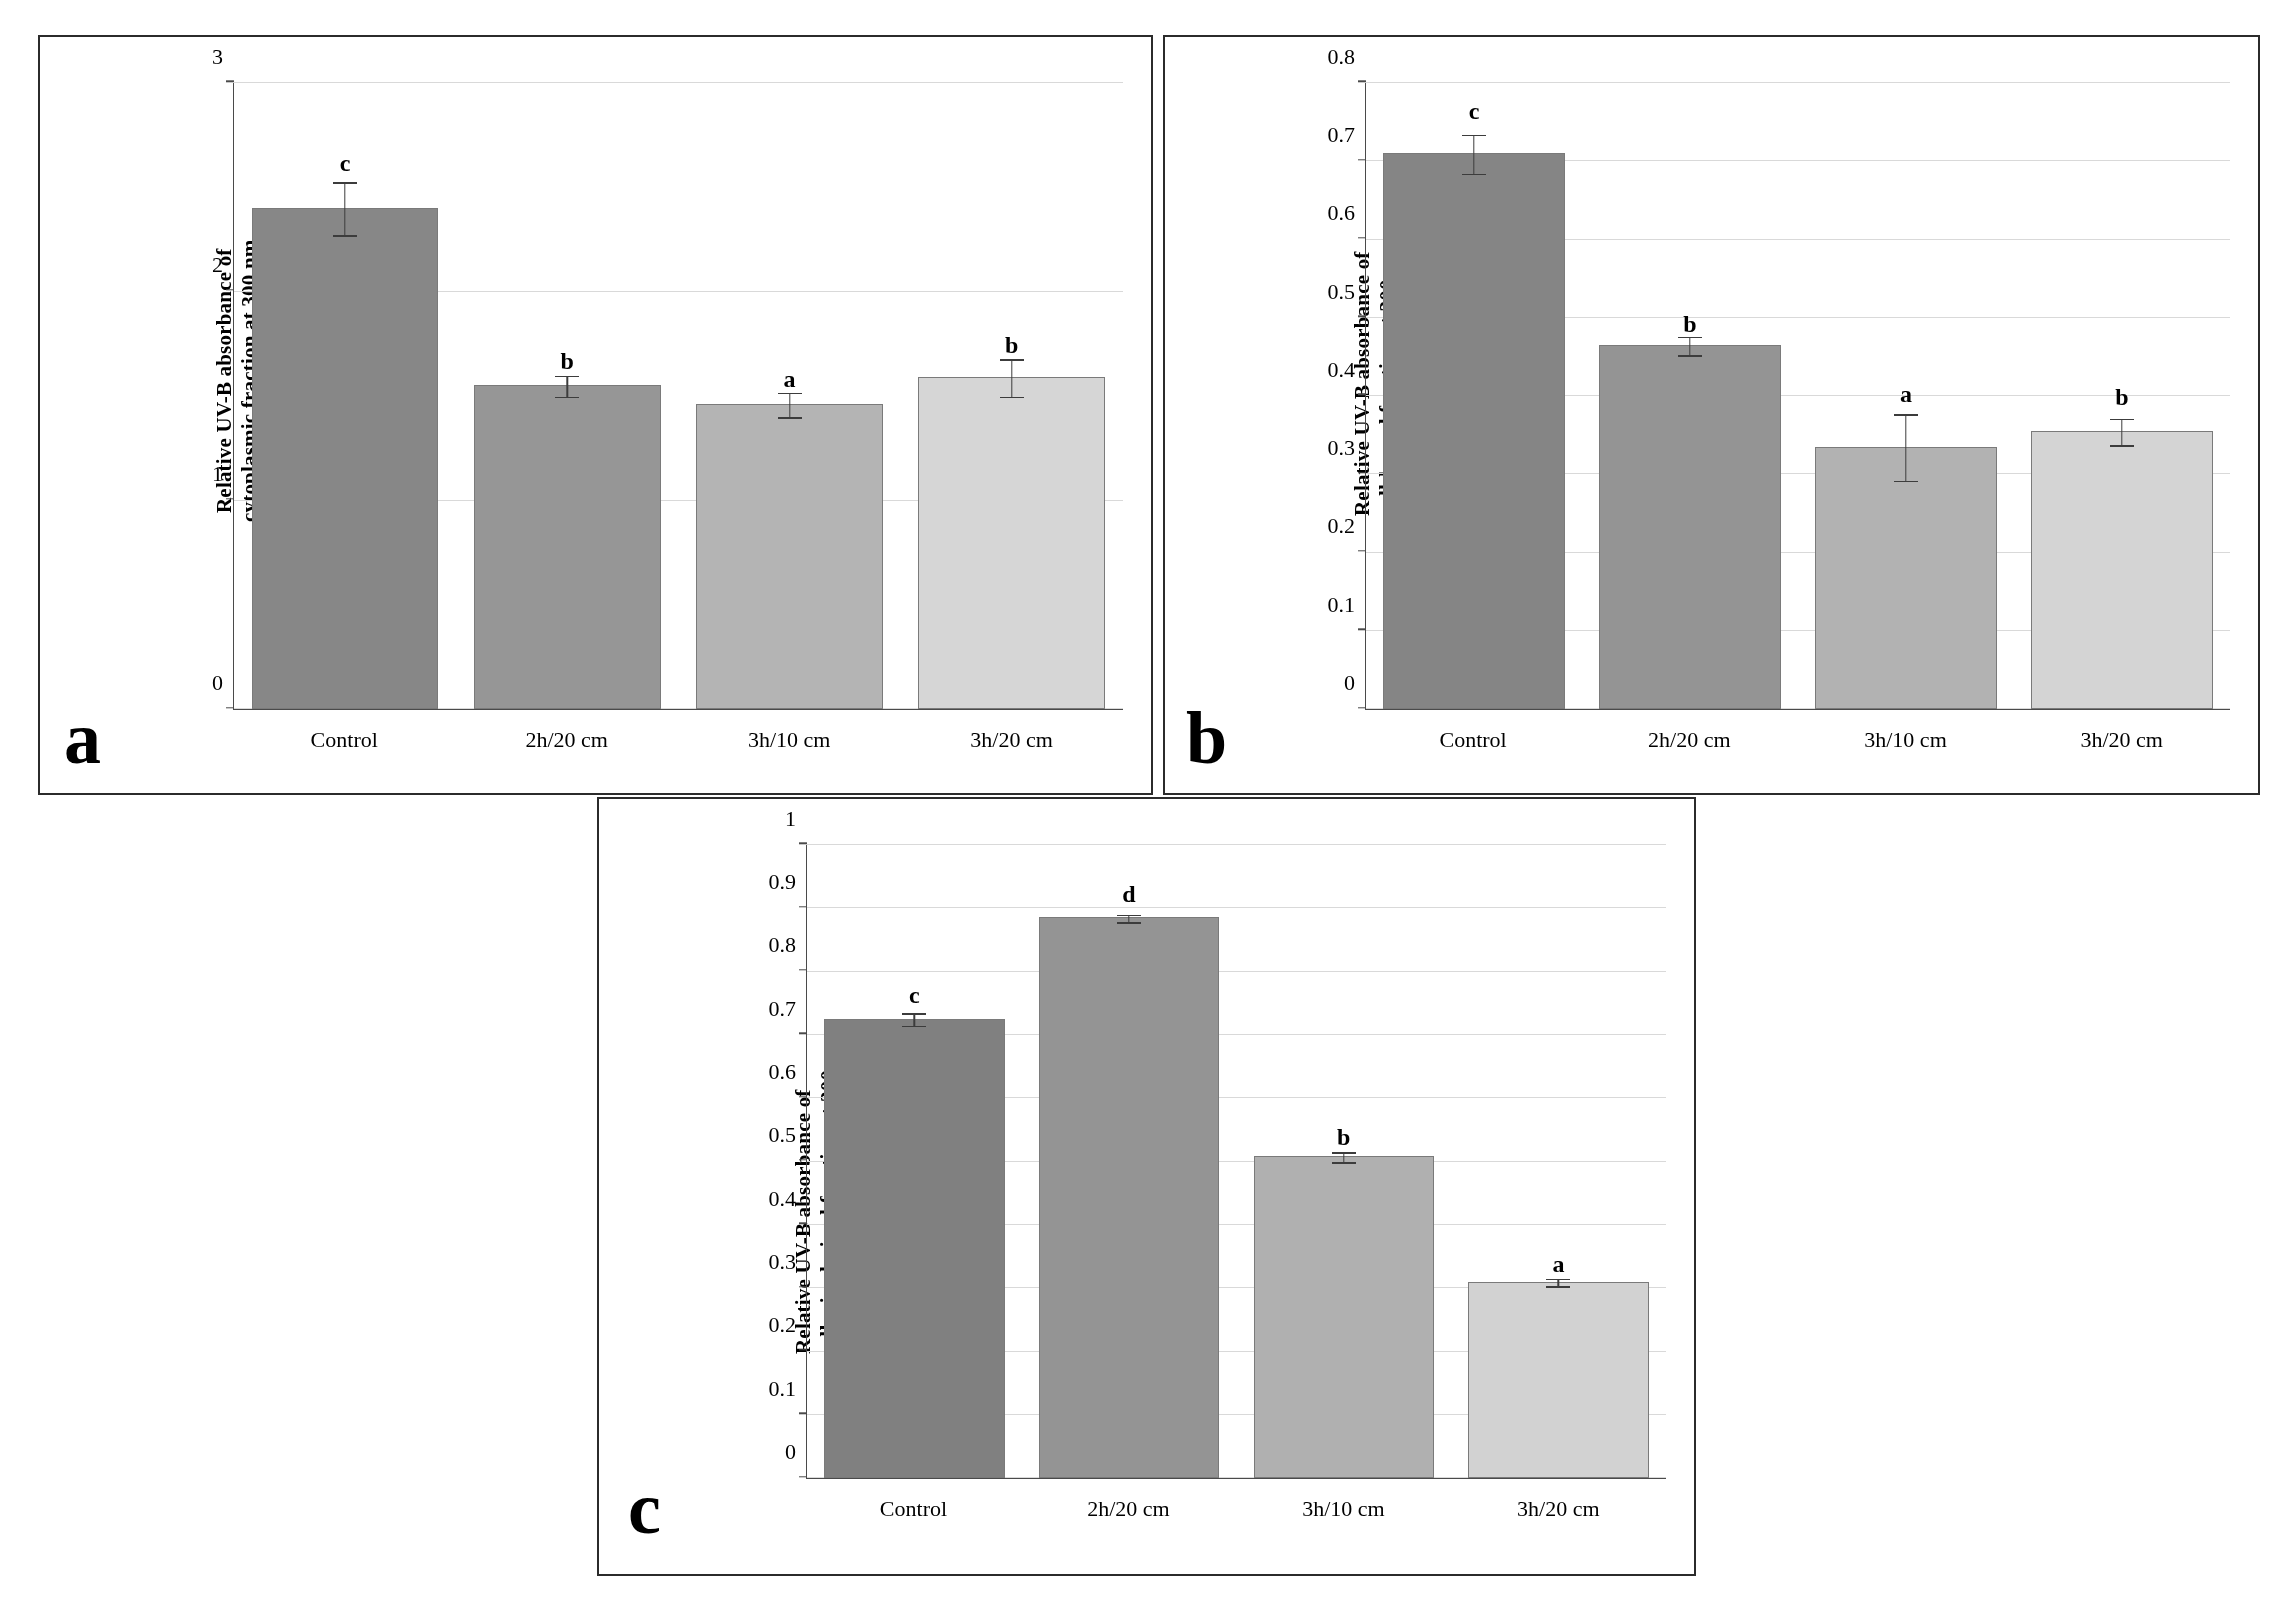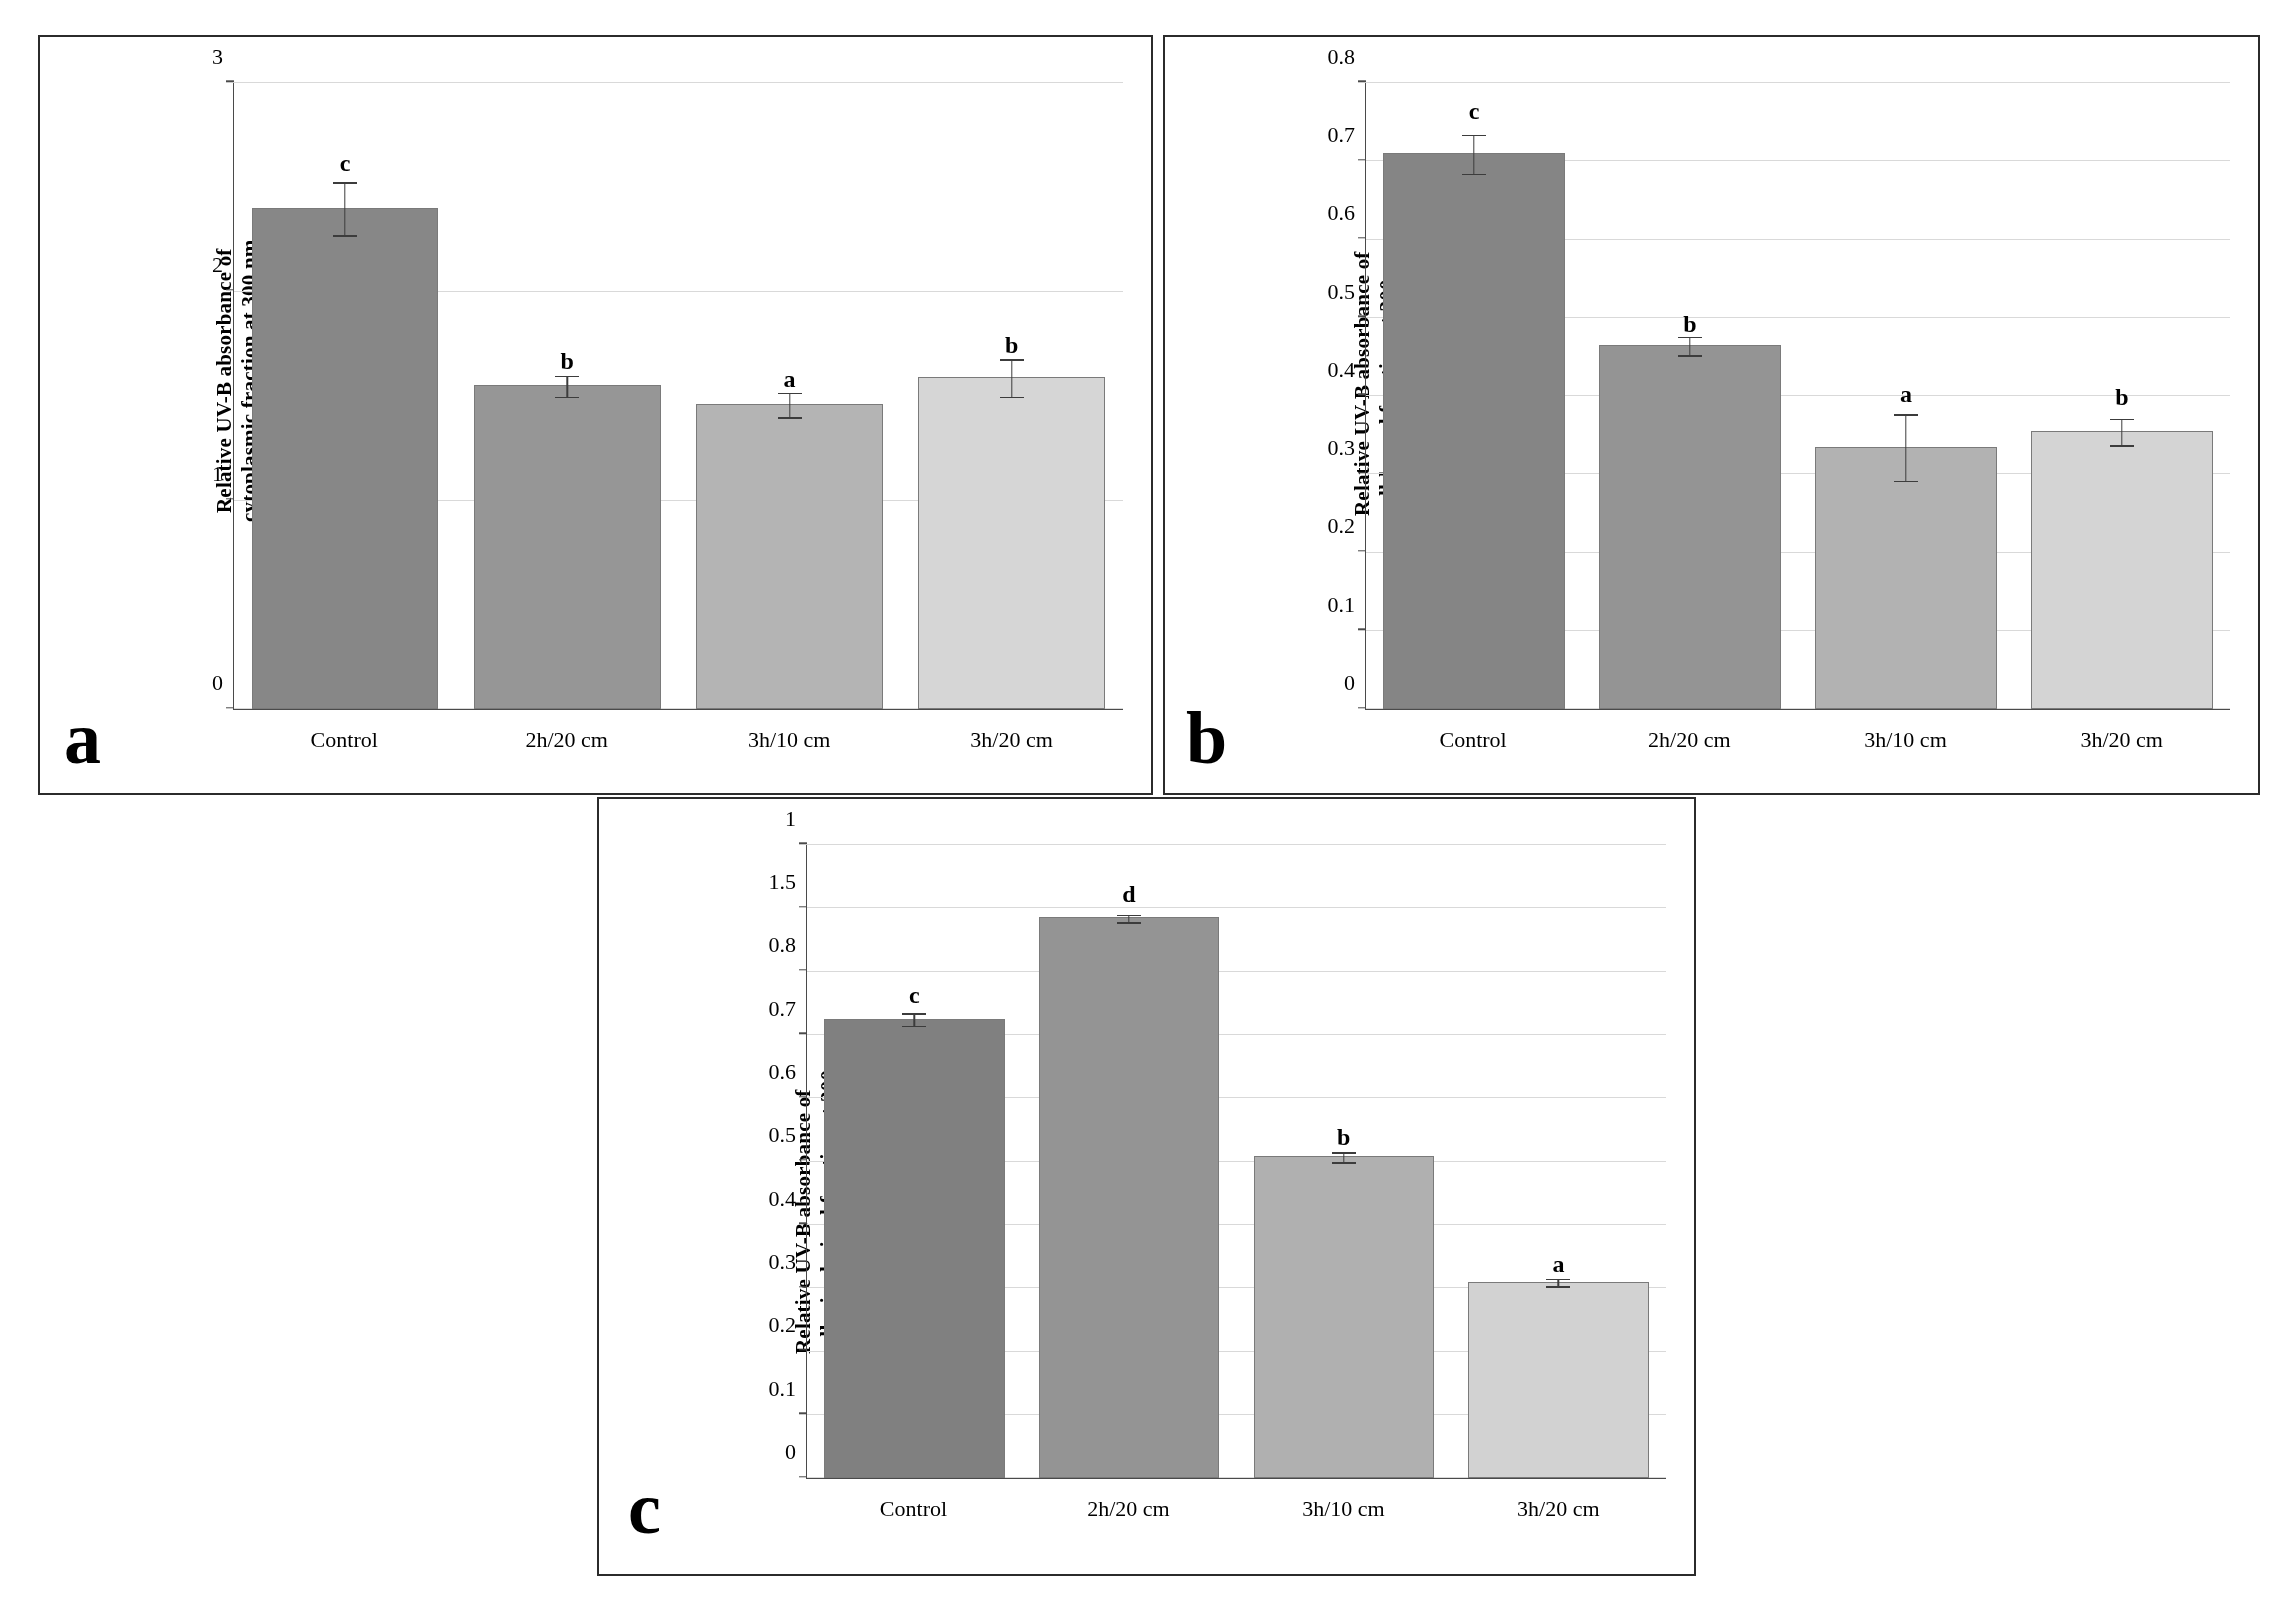--- a/index.html
+++ b/index.html
@@ -338,21 +338,21 @@
 
       <div class="tick-label" style="bottom:0%">0</div>
       <div class="tick-label" style="bottom:10%">0.1</div>
       <div class="tick-label" style="bottom:20%">0.2</div>
       <div class="tick-label" style="bottom:30%">0.3</div>
       <div class="tick-label" style="bottom:40%">0.4</div>
       <div class="tick-label" style="bottom:50%">0.5</div>
       <div class="tick-label" style="bottom:60%">0.6</div>
       <div class="tick-label" style="bottom:70%">0.7</div>
       <div class="tick-label" style="bottom:80%">0.8</div>
-      <div class="tick-label" style="bottom:90%">1.5</div>
+      <div class="tick-label" style="bottom:90%">0.9</div>
       <div class="tick-label" style="bottom:100%">1</div>
 
       <div class="bars">
         <div class="bar-slot">
           <div class="bar" style="height:72.5%;background:#808080">
             <div class="errbar" style="top:-1.38%;height:2.76%"></div>
             <div class="errcap" style="top:-1.38%"></div>
             <div class="errcap" style="top:1.38%"></div>
             <div class="sig-letter" style="top:-8%">c</div>
           </div>

